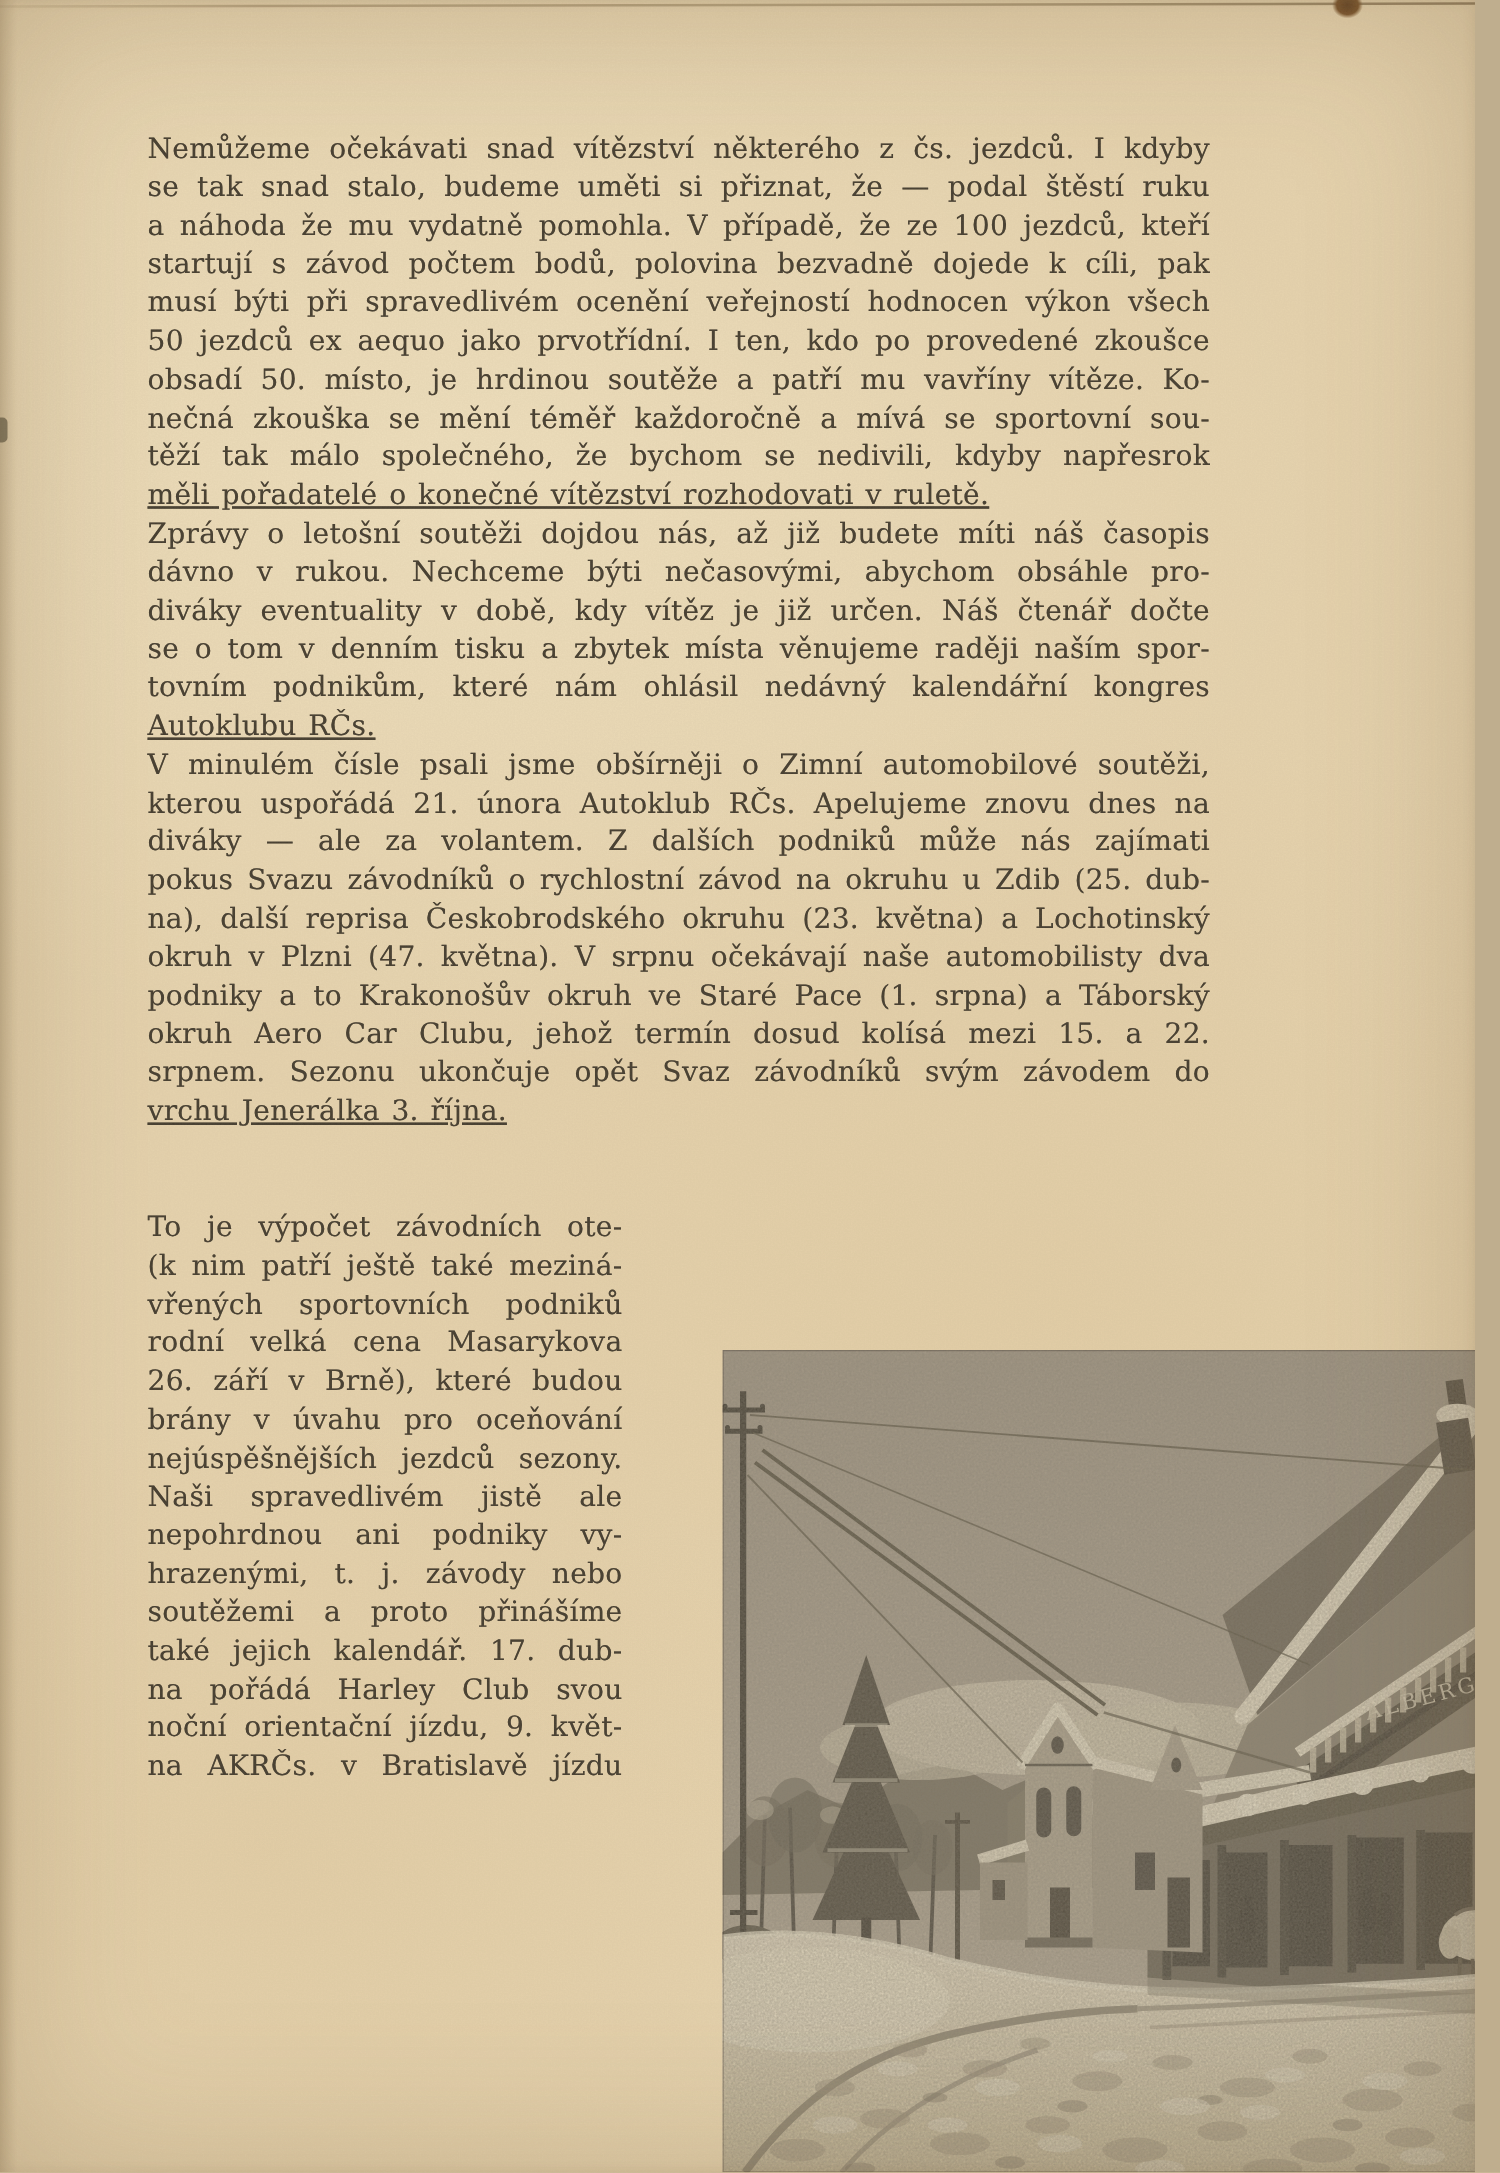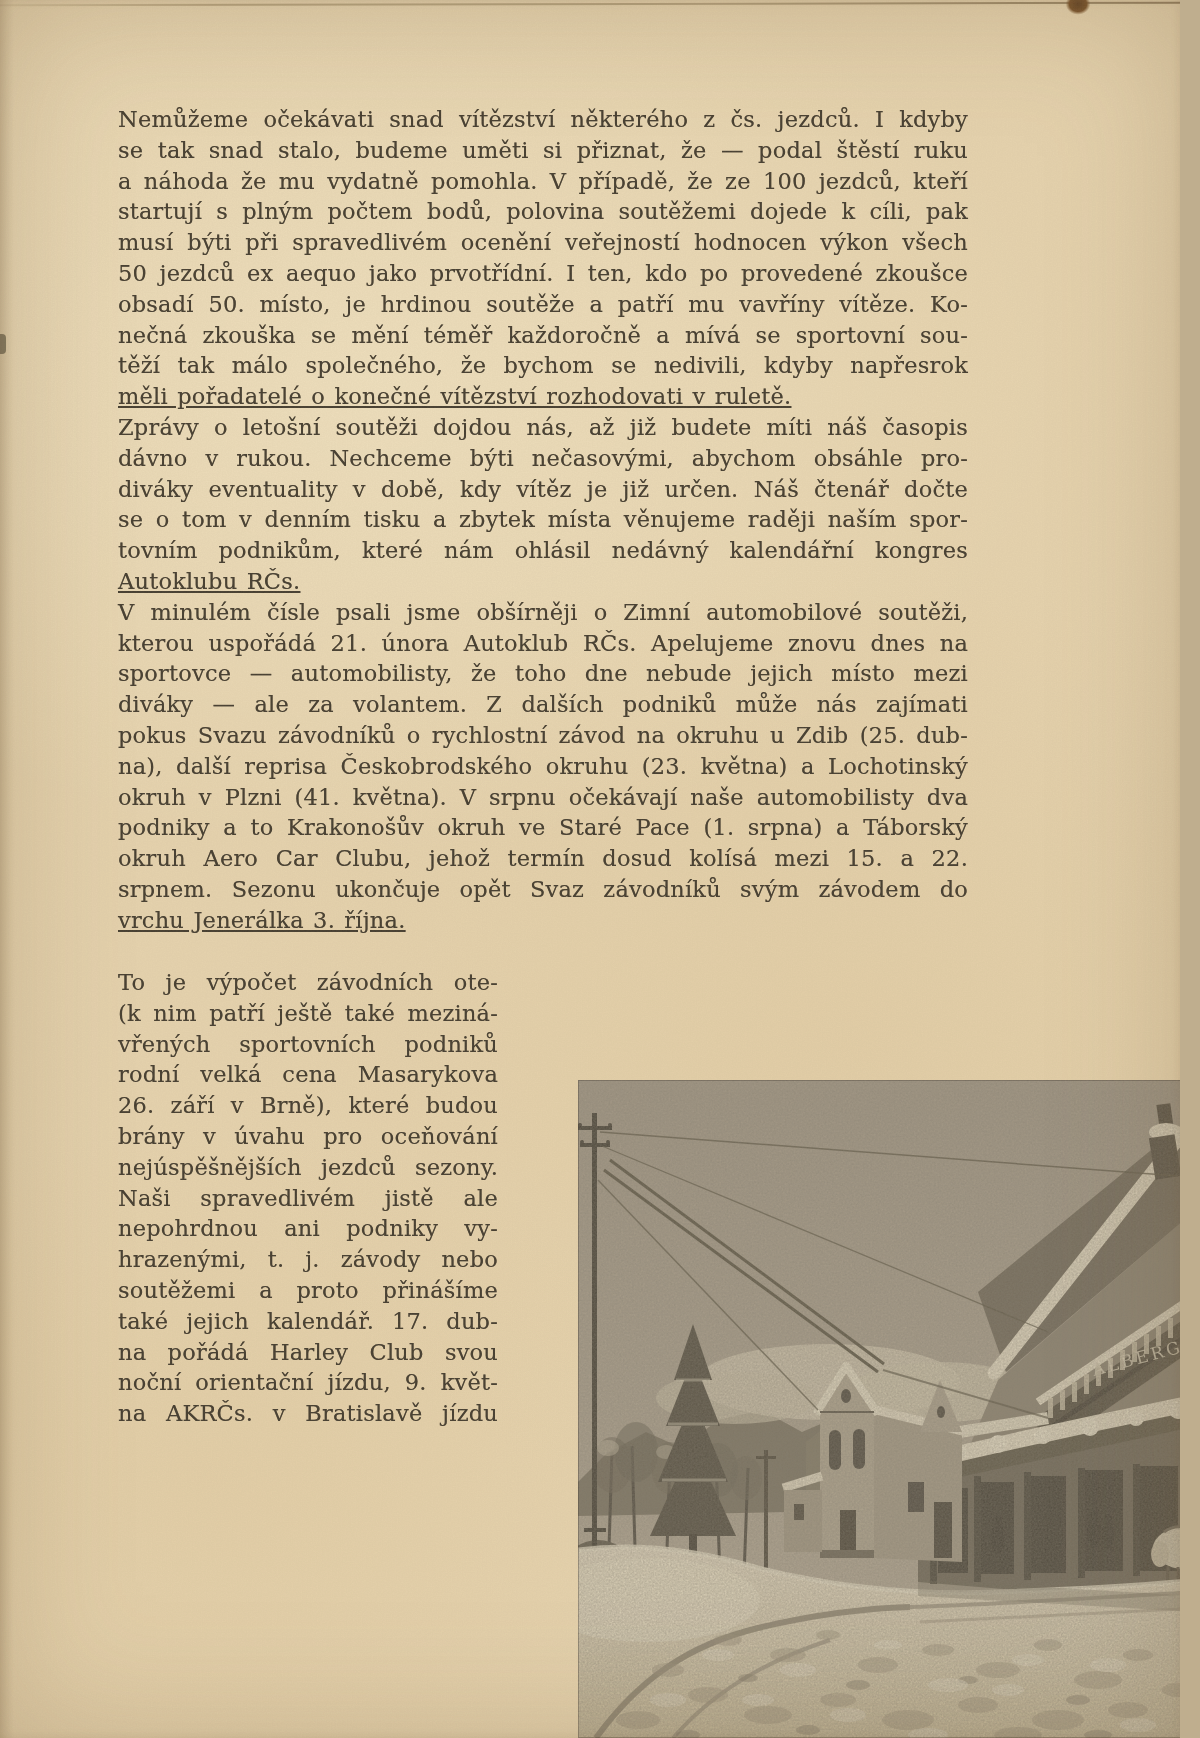--- a/index.html
+++ b/index.html
@@ -49,40 +49,39 @@
 
   <div class="edge-shade"></div>
   <div class="scan-topline"></div>
   <div class="ink-blot"></div>
   <div class="edge-mark"></div>
 
   <div class="main-text">
       <div class="tl">Nemůžeme očekávati snad vítězství některého z čs. jezdců. I kdyby</div>
       <div class="tl">se tak snad stalo, budeme uměti si přiznat, že — podal štěstí ruku</div>
       <div class="tl">a náhoda že mu vydatně pomohla. V případě, že ze 100 jezdců, kteří</div>
-      <div class="tl">startují s plným počtem bodů, polovina soutěžemi dojede k cíli, pak</div>
+      <div class="tl">startují s závod počtem bodů, polovina bezvadně dojede k cíli, pak</div>
       <div class="tl">musí býti při spravedlivém ocenění veřejností hodnocen výkon všech</div>
       <div class="tl">50 jezdců ex aequo jako prvotřídní. I ten, kdo po provedené zkoušce</div>
       <div class="tl">obsadí 50. místo, je hrdinou soutěže a patří mu vavříny vítěze. Ko-</div>
       <div class="tl">nečná zkouška se mění téměř každoročně a mívá se sportovní sou-</div>
       <div class="tl">těží tak málo společného, že bychom se nedivili, kdyby napřesrok</div>
       <div class="tl tl-end">měli pořadatelé o konečné vítězství rozhodovati v ruletě.</div>
       <div class="tl">Zprávy o letošní soutěži dojdou nás, až již budete míti náš časopis</div>
       <div class="tl">dávno v rukou. Nechceme býti nečasovými, abychom obsáhle pro-</div>
       <div class="tl">diváky eventuality v době, kdy vítěz je již určen. Náš čtenář dočte</div>
       <div class="tl">se o tom v denním tisku a zbytek místa věnujeme raději naším spor-</div>
       <div class="tl">tovním podnikům, které nám ohlásil nedávný kalendářní kongres</div>
       <div class="tl tl-end">Autoklubu RČs.</div>
       <div class="tl">V minulém čísle psali jsme obšírněji o Zimní automobilové soutěži,</div>
       <div class="tl">kterou uspořádá 21. února Autoklub RČs. Apelujeme znovu dnes na</div>
-      <div class="tl">sportovce — automobilisty, že toho dne nebude jejich místo mezi</div>
       <div class="tl">diváky — ale za volantem. Z dalších podniků může nás zajímati</div>
       <div class="tl">pokus Svazu závodníků o rychlostní závod na okruhu u Zdib (25. dub-</div>
       <div class="tl">na), další reprisa Českobrodského okruhu (23. května) a Lochotinský</div>
-      <div class="tl">okruh v Plzni (41. května). V srpnu očekávají naše automobilisty dva</div>
+      <div class="tl">okruh v Plzni (47. května). V srpnu očekávají naše automobilisty dva</div>
       <div class="tl">podniky a to Krakonošův okruh ve Staré Pace (1. srpna) a Táborský</div>
       <div class="tl">okruh Aero Car Clubu, jehož termín dosud kolísá mezi 15. a 22.</div>
       <div class="tl">srpnem. Sezonu ukončuje opět Svaz závodníků svým závodem do</div>
       <div class="tl tl-end">vrchu Jenerálka 3. října.</div>
     </div>
 
   <div class="col-text">
       <div class="tl">To je výpočet závodních ote-</div>
       <div class="tl">(k nim patří ještě také meziná-</div>
       <div class="tl">vřených sportovních podniků</div>

